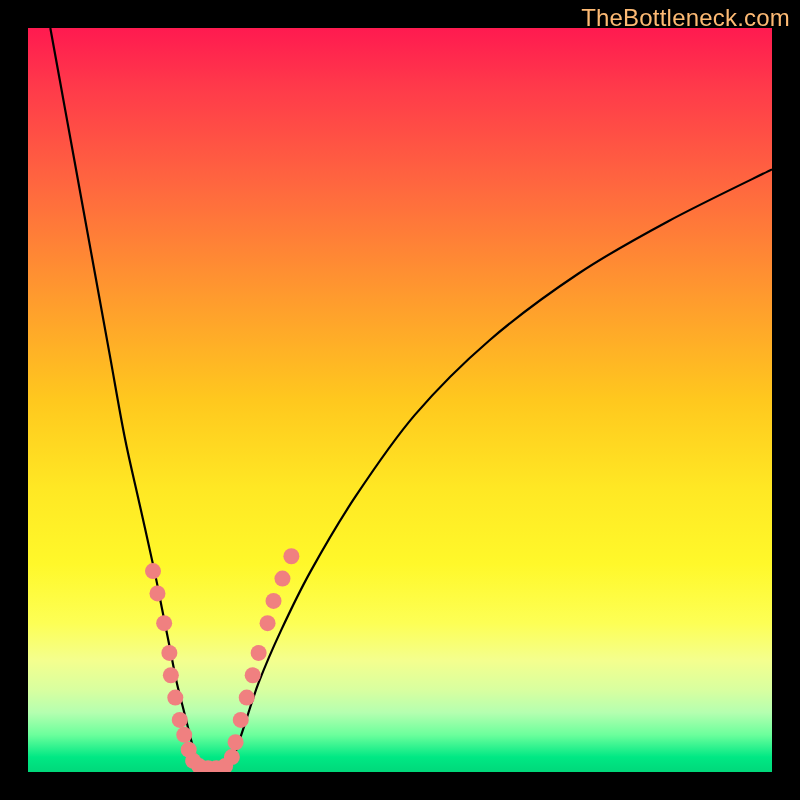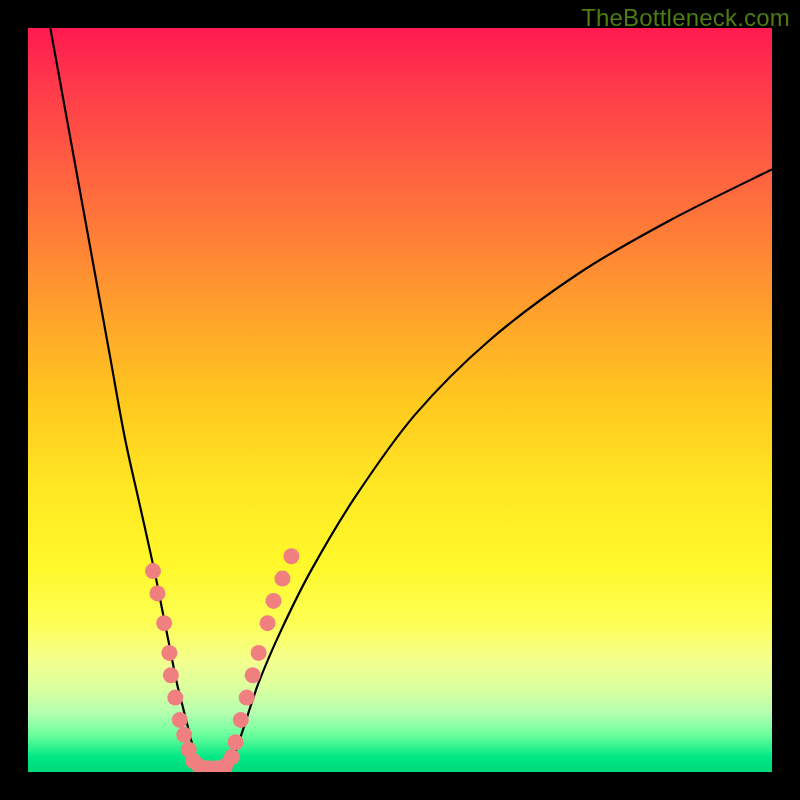--- a/index.html
+++ b/index.html
@@ -43,21 +43,21 @@
   }
   svg.curve {
     position: absolute;
     left: 0; top: 0;
     width: 744px; height: 744px;
   }
   .watermark {
     position: absolute;
     top: 4px;
     right: 10px;
-    color: #4d7c0f;
+    color: #fdba74;
     font-size: 24px;
     letter-spacing: 0.2px;
     font-weight: 400;
   }
 </style>
 </head>
 <body>
 
 <div class="frame">
   <div class="plot">

